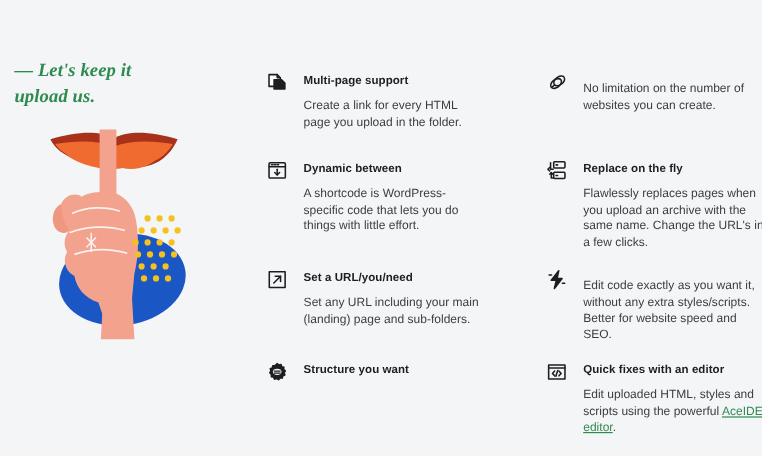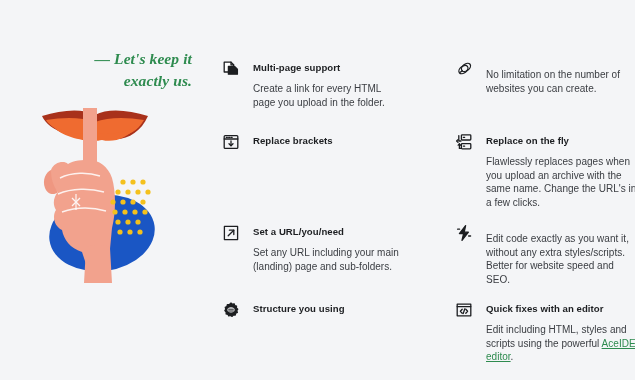--- a/index.html
+++ b/index.html
@@ -29,21 +29,21 @@
     top: 0;
     width: 205px;
     height: 380px;
   }
 
   #quote-heading {
     position: absolute;
     left: 12px;
     top: 48px;
     width: 180px;
-    text-align: right;
+    text-align: left;
     font-family: "Liberation Serif", serif;
     font-style: italic;
     font-weight: 700;
     font-size: 15.5px;
     line-height: 22px;
     color: #2e8b4f;
     letter-spacing: 0.1px;
   }
   #quote-heading .ql {
     display: block;
@@ -125,21 +125,21 @@
 </style>
 </head>
 <body>
 
 <div id="page">
 
   <div id="left-panel">
 
     <div id="quote-heading">
       <span class="ql">— Let's keep it</span>
-      <span class="ql">exactly us.</span>
+      <span class="ql">upload us.</span>
     </div>
 
     <div id="illustration">
       <svg viewBox="0 0 172 175" xmlns="http://www.w3.org/2000/svg">
 
         <ellipse cx="82" cy="125" rx="53" ry="38" transform="rotate(-8 82 125)" fill="#1a56c4"></ellipse>
 
         <path d="M22 8 C42 2 62 0 75 7 C88 0 108 2 128 8 C120 26 104 34 88 30 C86 29 84 29 82 30 C66 34 30 26 22 8 Z" fill="#a8311b"></path>
 
         <path d="M26 12 C44 9 62 9 75 14 C88 9 106 9 124 12 C116 26 102 31 88 27 C86 26 84 26 82 27 C68 31 34 26 26 12 Z" fill="#ef6b30"></path>
@@ -224,21 +224,22 @@
       <span class="feature-icon">
         <svg viewBox="0 0 18 18" fill="none" stroke="currentColor" stroke-width="1.3" stroke-linejoin="round" stroke-linecap="round">
           <rect x="2.2" y="2.6" width="13.6" height="12.8" rx="1"></rect>
           <path d="M2.2 6.0 H15.8"></path>
           <path d="M4.2 4.3 H5.4 M6.6 4.3 H7.8 M9.0 4.3 H10.2"></path>
           <path d="M9.0 8.0 V12.6"></path>
           <path d="M7.0 10.8 L9.0 12.8 L11.0 10.8"></path>
         </svg>
       </span>
       <div class="feature-body">
-        <div class="feature-title">Replace brackets</div>
+        <div class="feature-title">Dynamic between</div>
+        <div class="feature-desc">A shortcode is WordPress-specific code that lets you do things with little effort.</div>
       </div>
     </div>
 
     <div class="feature row-3">
       <span class="feature-icon">
         <svg viewBox="0 0 18 18" fill="none" stroke="currentColor" stroke-width="1.3" stroke-linejoin="round" stroke-linecap="round">
           <rect x="6.4" y="1.8" width="9.4" height="5.2" rx="0.8"></rect>
           <path d="M8.4 4.4 H9.6"></path>
           <rect x="6.4" y="10.6" width="9.4" height="5.2" rx="0.8"></rect>
           <path d="M8.4 13.2 H9.6"></path>
@@ -284,36 +285,36 @@
     <div class="feature row-4">
       <span class="feature-icon">
         <svg viewBox="0 0 18 18" fill="none" stroke="currentColor" stroke-width="1.2" stroke-linejoin="round">
           <path d="M9 2.0 L10.4 3.2 L12.2 2.8 L12.8 4.6 L14.6 5.0 L14.4 6.9 L15.8 8.1 L14.8 9.7 L15.4 11.5 L13.7 12.3 L13.3 14.1 L11.4 14.1 L10.1 15.4 L8.5 14.5 L6.7 15.0 L5.9 13.3 L4.1 12.9 L4.1 11.0 L2.8 9.7 L3.7 8.1 L3.2 6.3 L4.9 5.5 L5.3 3.7 L7.2 3.7 Z" fill="#1c1e21" stroke="#1c1e21"></path>
           <ellipse cx="9" cy="8.8" rx="3.6" ry="2.6" fill="#f4f5f7" stroke="none"></ellipse>
           <path d="M6.2 8.2 H11.8" stroke="#1c1e21" stroke-width="1.0"></path>
           <path d="M6.2 10.0 H11.8" stroke="#1c1e21" stroke-width="1.0"></path>
         </svg>
       </span>
       <div class="feature-body">
-        <div class="feature-title">Structure you using</div>
+        <div class="feature-title">Structure you want</div>
       </div>
     </div>
 
     <div class="feature row-4">
       <span class="feature-icon">
         <svg viewBox="0 0 18 18" fill="none" stroke="currentColor" stroke-width="1.3" stroke-linejoin="round" stroke-linecap="round">
           <rect x="2.2" y="3.2" width="13.6" height="11.6"></rect>
           <path d="M2.2 5.6 H15.8"></path>
           <path d="M7.2 8.2 L5.4 10.2 L7.2 12.2"></path>
           <path d="M10.8 8.2 L12.6 10.2 L10.8 12.2"></path>
           <path d="M9.8 7.8 L8.2 12.6"></path>
         </svg>
       </span>
       <div class="feature-body">
         <div class="feature-title">Quick fixes with an editor</div>
         <div class="feature-desc">
-          <span>Edit including HTML, styles and scripts using the powerful </span><a href="#" class="inline-link">AceIDE editor</a><span>.</span>
+          <span>Edit uploaded HTML, styles and scripts using the powerful </span><a href="#" class="inline-link">AceIDE editor</a><span>.</span>
         </div>
       </div>
     </div>
 
   </div>
 </div>
 
 </body></html>

